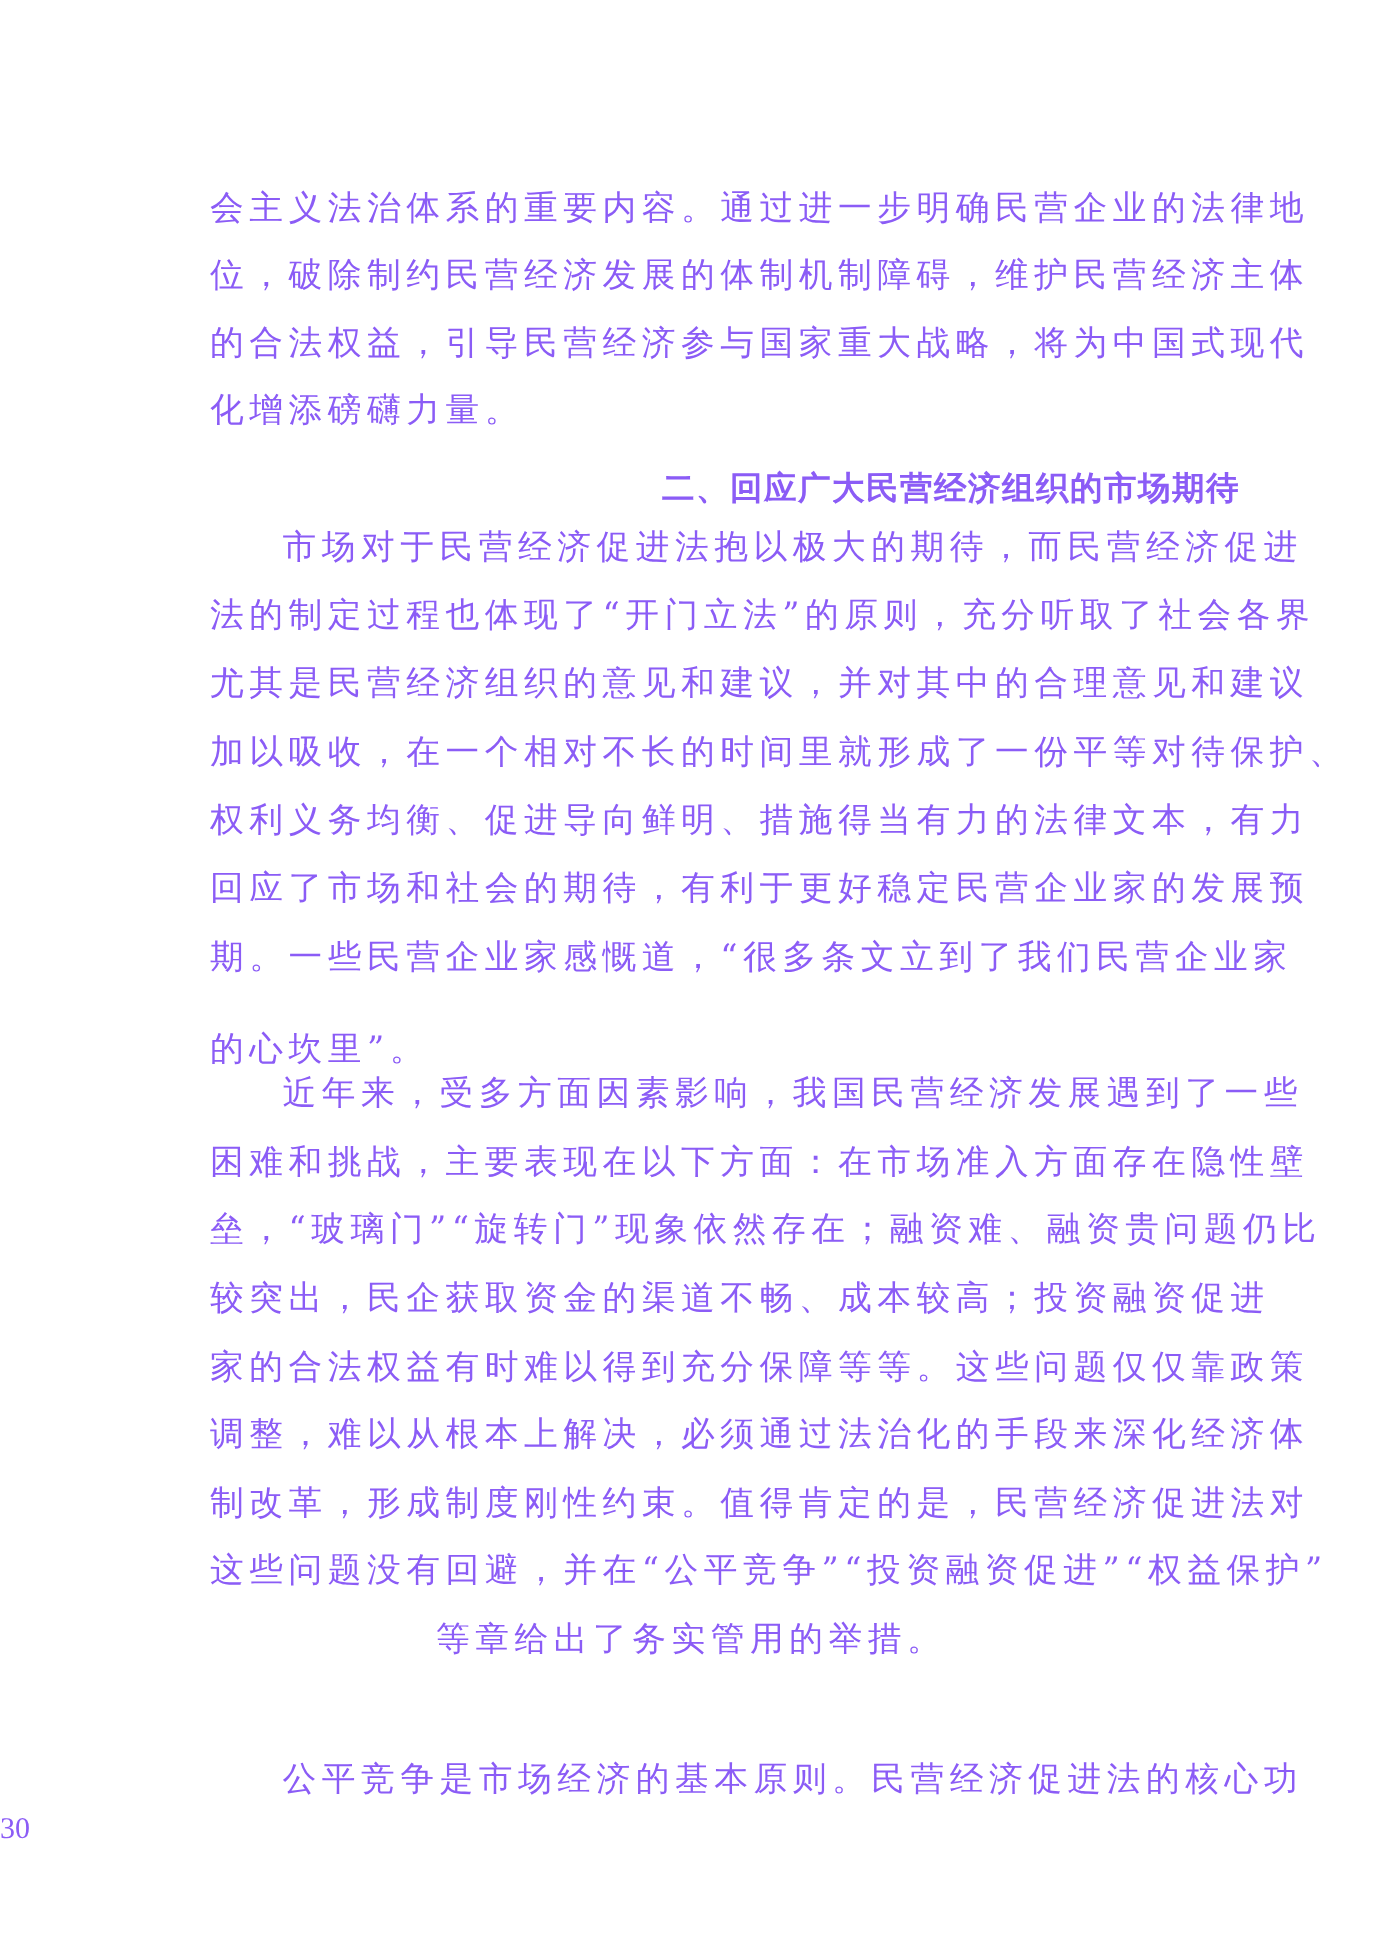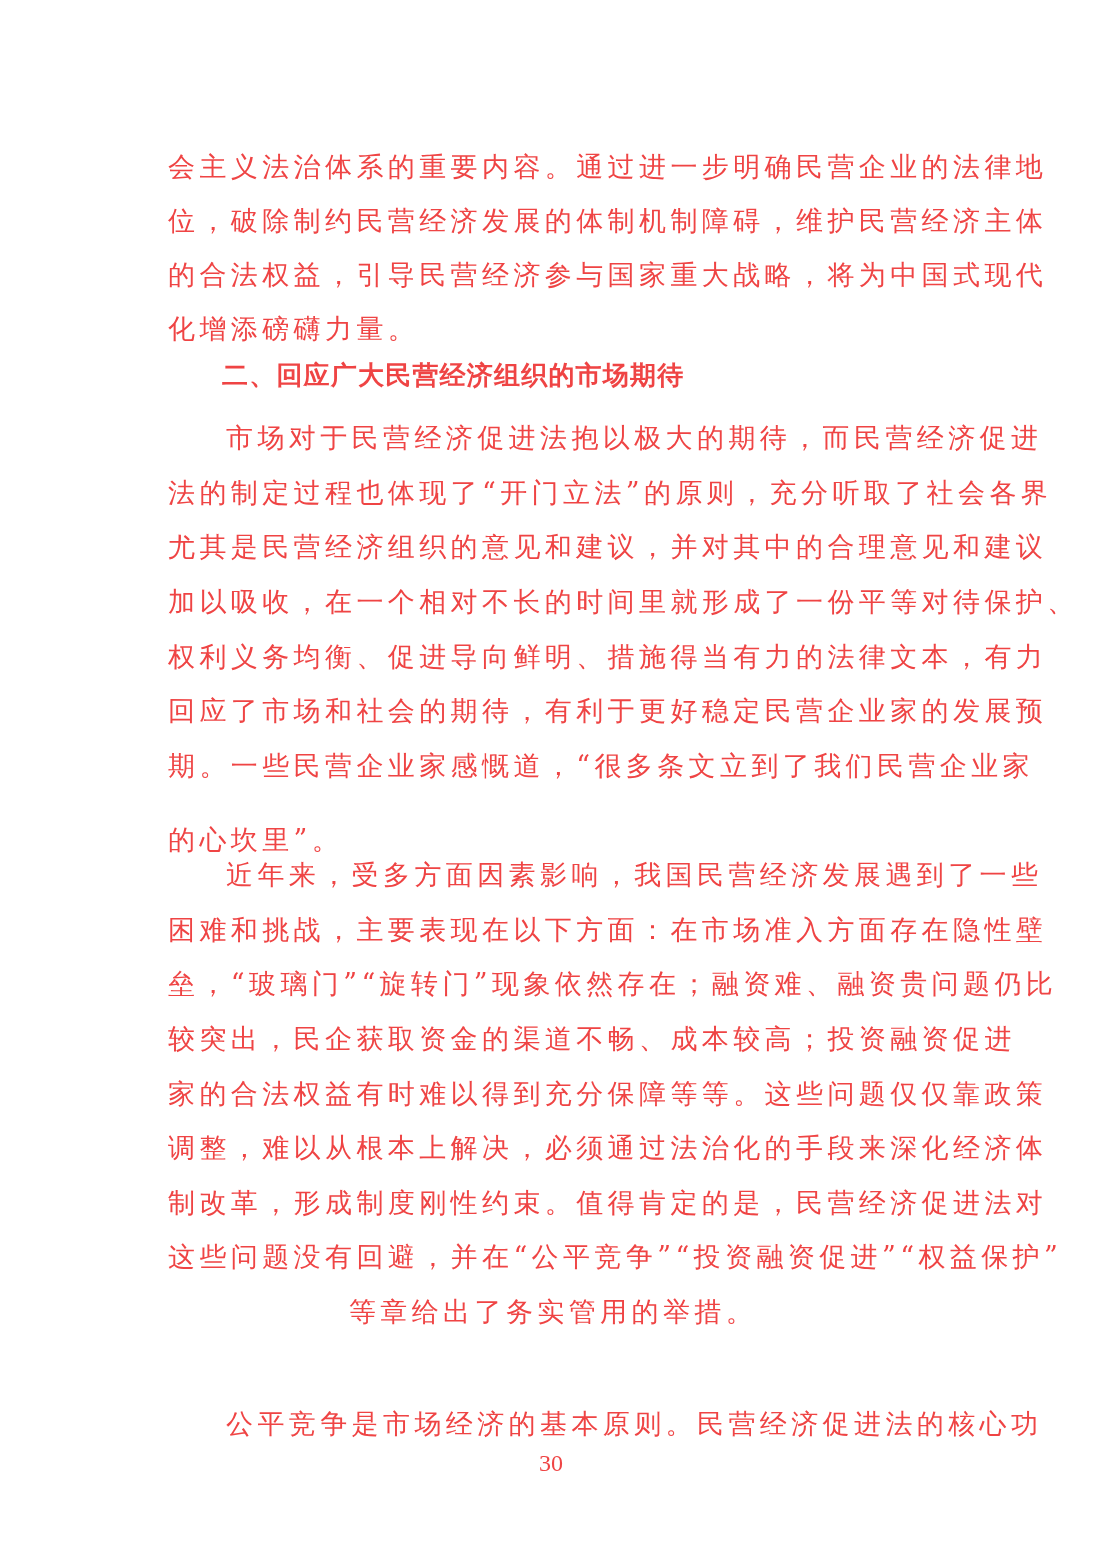--- a/index.html
+++ b/index.html
@@ -1,47 +1,47 @@
 <!DOCTYPE html>
 <html><head>
 <meta charset="utf-8">
 <style>
   html, body { margin: 0; padding: 0; background: #ffffff; }
   body { width: 1102px; height: 1559px; position: relative; overflow: hidden; }
   .page {
     position: absolute; left: 0; top: 0; width: 1102px; height: 1559px;
-    background: #ffffff; color: #ef4444;
+    background: #ffffff; color: #8b5cf6;
     font-family: "DejaVu Serif", "Liberation Serif", serif;
   }
   .line {
     position: absolute; left: 168px; width: 770px;
     font-size: 27px; line-height: 34px; height: 34px;
     white-space: nowrap; letter-spacing: 4.4px;
   }
   .line.indent { left: 226px; width: 712px; }
   .line.heading {
     left: 222px; font-family: "DejaVu Sans", "Liberation Sans", sans-serif;
     font-weight: bold; letter-spacing: 1.2px; font-size: 26px;
   }
   .page-number {
     position: absolute; left: 0; width: 1102px; top: 1448px;
-    text-align: center; font-size: 24px; line-height: 30px;
+    text-align: left; font-size: 24px; line-height: 30px;
     font-family: "Liberation Serif", "DejaVu Serif", serif;
   }
 </style>
 </head>
 <body>
 
 <div class="page">
   <div id="lines">
       <div class="line" style="top: 150px;">会主义法治体系的重要内容。通过进一步明确民营企业的法律地</div>
       <div class="line" style="top: 204px;">位，破除制约民营经济发展的体制机制障碍，维护民营经济主体</div>
       <div class="line" style="top: 258px;">的合法权益，引导民营经济参与国家重大战略，将为中国式现代</div>
       <div class="line" style="top: 312px;">化增添磅礴力量。</div>
-      <div class="line heading" style="top: 358px;">二、回应广大民营经济组织的市场期待</div>
+      <div class="line heading" style="top: 374px; text-align: right;">二、回应广大民营经济组织的市场期待</div>
       <div class="line indent" style="top: 421px;">市场对于民营经济促进法抱以极大的期待，而民营经济促进</div>
       <div class="line" style="top: 476px;">法的制定过程也体现了“开门立法”的原则，充分听取了社会各界</div>
       <div class="line" style="top: 530px;">尤其是民营经济组织的意见和建议，并对其中的合理意见和建议</div>
       <div class="line" style="top: 585px;">加以吸收，在一个相对不长的时间里就形成了一份平等对待保护、</div>
       <div class="line" style="top: 640px;">权利义务均衡、促进导向鲜明、措施得当有力的法律文本，有力</div>
       <div class="line" style="top: 694px;">回应了市场和社会的期待，有利于更好稳定民营企业家的发展预</div>
       <div class="line" style="top: 749px;">期。一些民营企业家感慨道，“很多条文立到了我们民营企业家</div>
       <div class="line" style="top: 803px; margin-top: 20px;">的心坎里”。</div>
       <div class="line indent" style="top: 858px;">近年来，受多方面因素影响，我国民营经济发展遇到了一些</div>
       <div class="line" style="top: 913px;">困难和挑战，主要表现在以下方面：在市场准入方面存在隐性壁</div>

